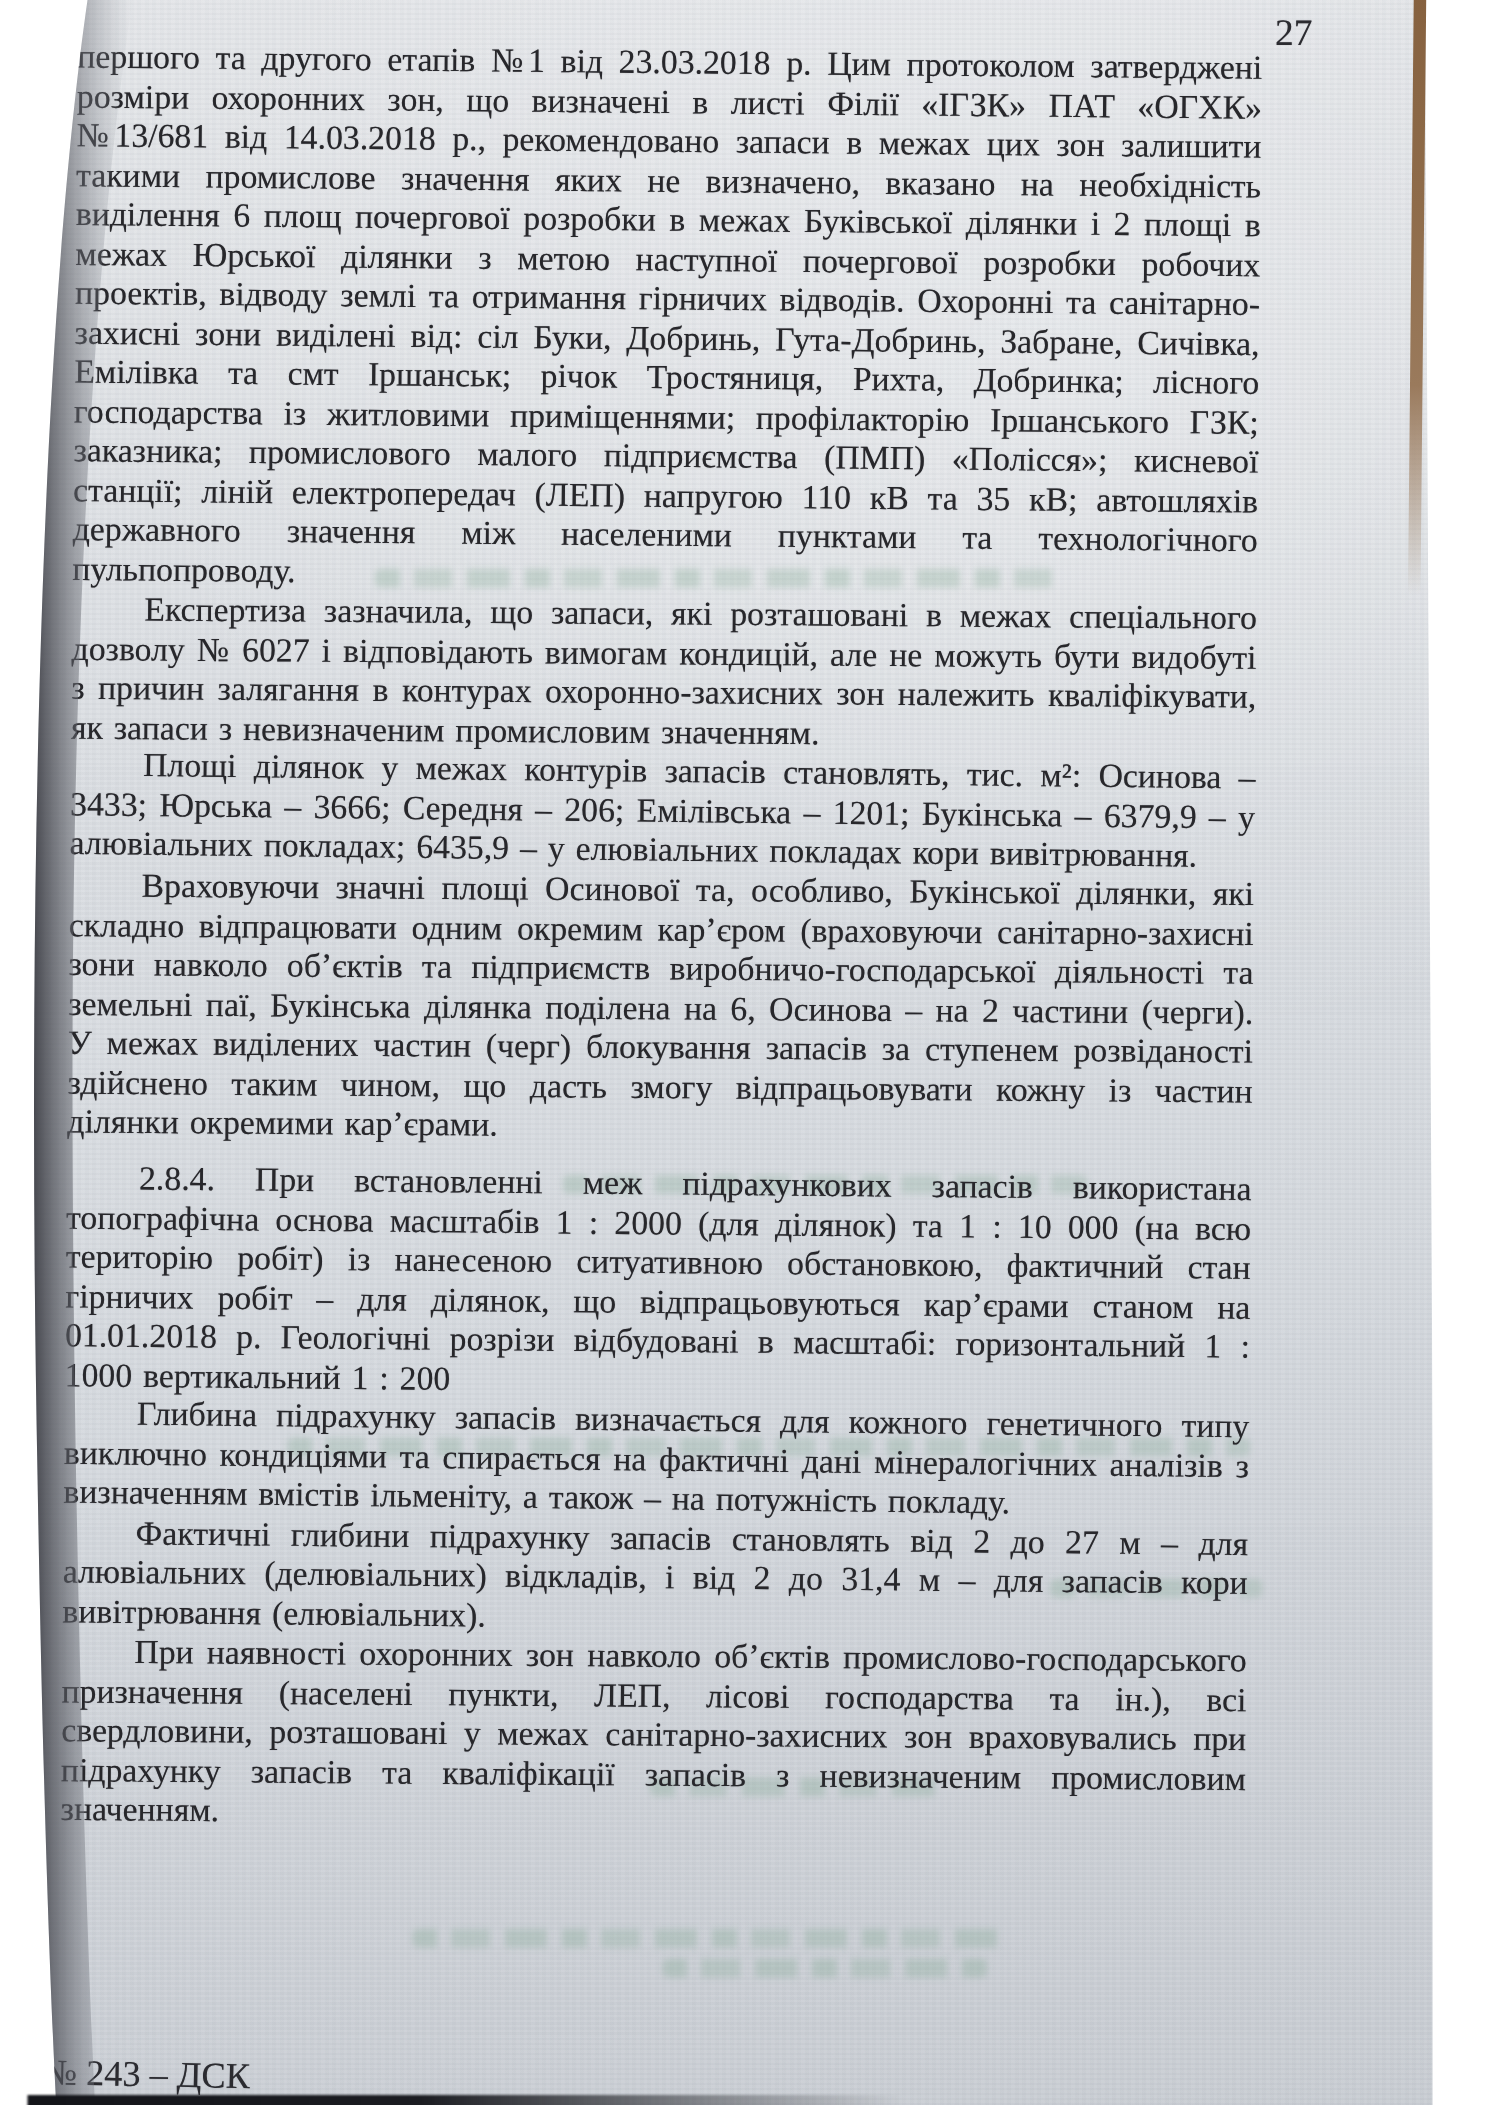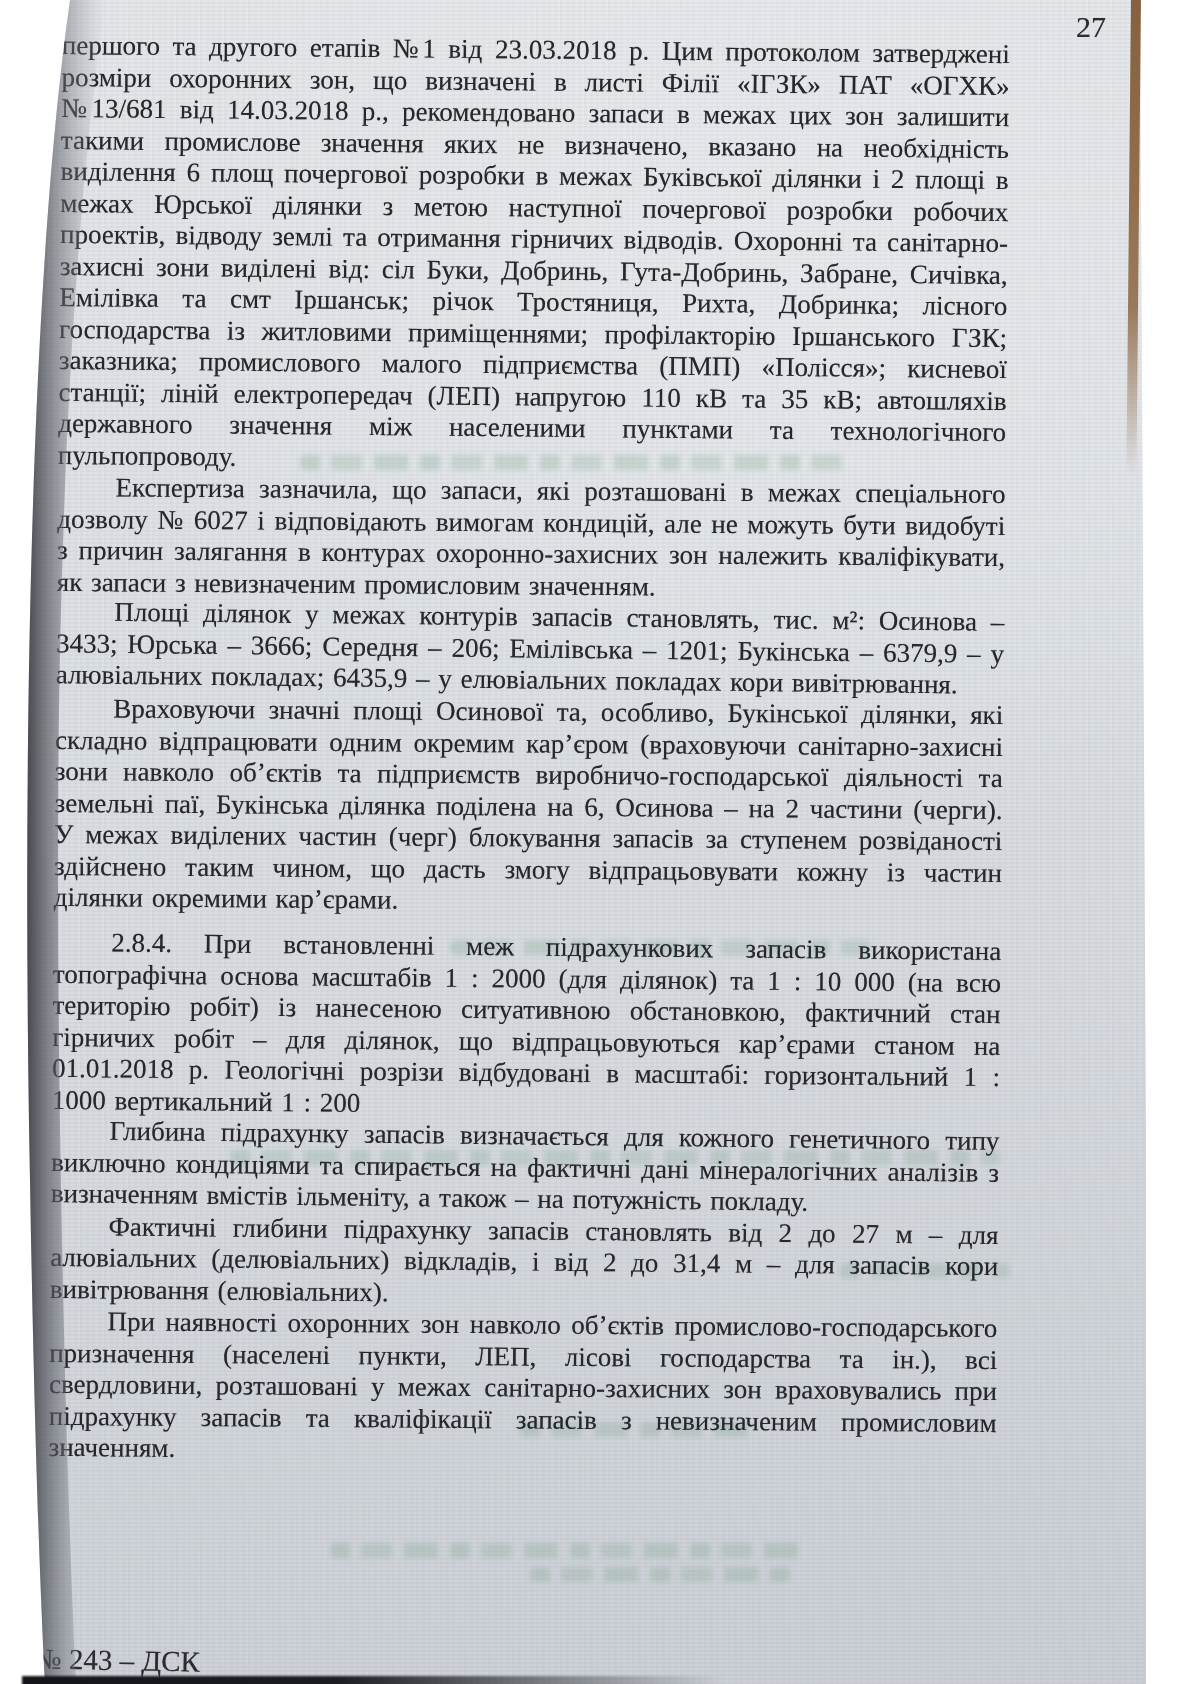--- a/index.html
+++ b/index.html
@@ -53,21 +53,21 @@
     text-align:justify;
     word-spacing:2px;
     text-shadow:0 0 0.7px rgba(42,42,48,0.55);
   }
   .body-text p{margin:0;text-indent:58px;}
   .body-text p.continuation{text-indent:0;}
   .body-text p.section-start{margin-top:15px;}
   .body-text p:nth-child(2n){transform:rotate(-0.12deg);}
   .body-text p:nth-child(3n){transform:rotate(0.1deg);}
   .page-number{
-    position:absolute;left:1076px;top:10px;
+    position:absolute;left:1020px;top:10px;
     font-size:30px;color:#2b2b30;
     text-shadow:0 0 0.7px rgba(42,42,48,0.5);
   }
   .footer-label{
     position:absolute;left:34px;top:1644px;
     font-size:29px;color:#2b2b30;white-space:nowrap;
     transform:rotate(1.1deg);
     text-shadow:0 0 0.7px rgba(42,42,48,0.5);
   }
   

